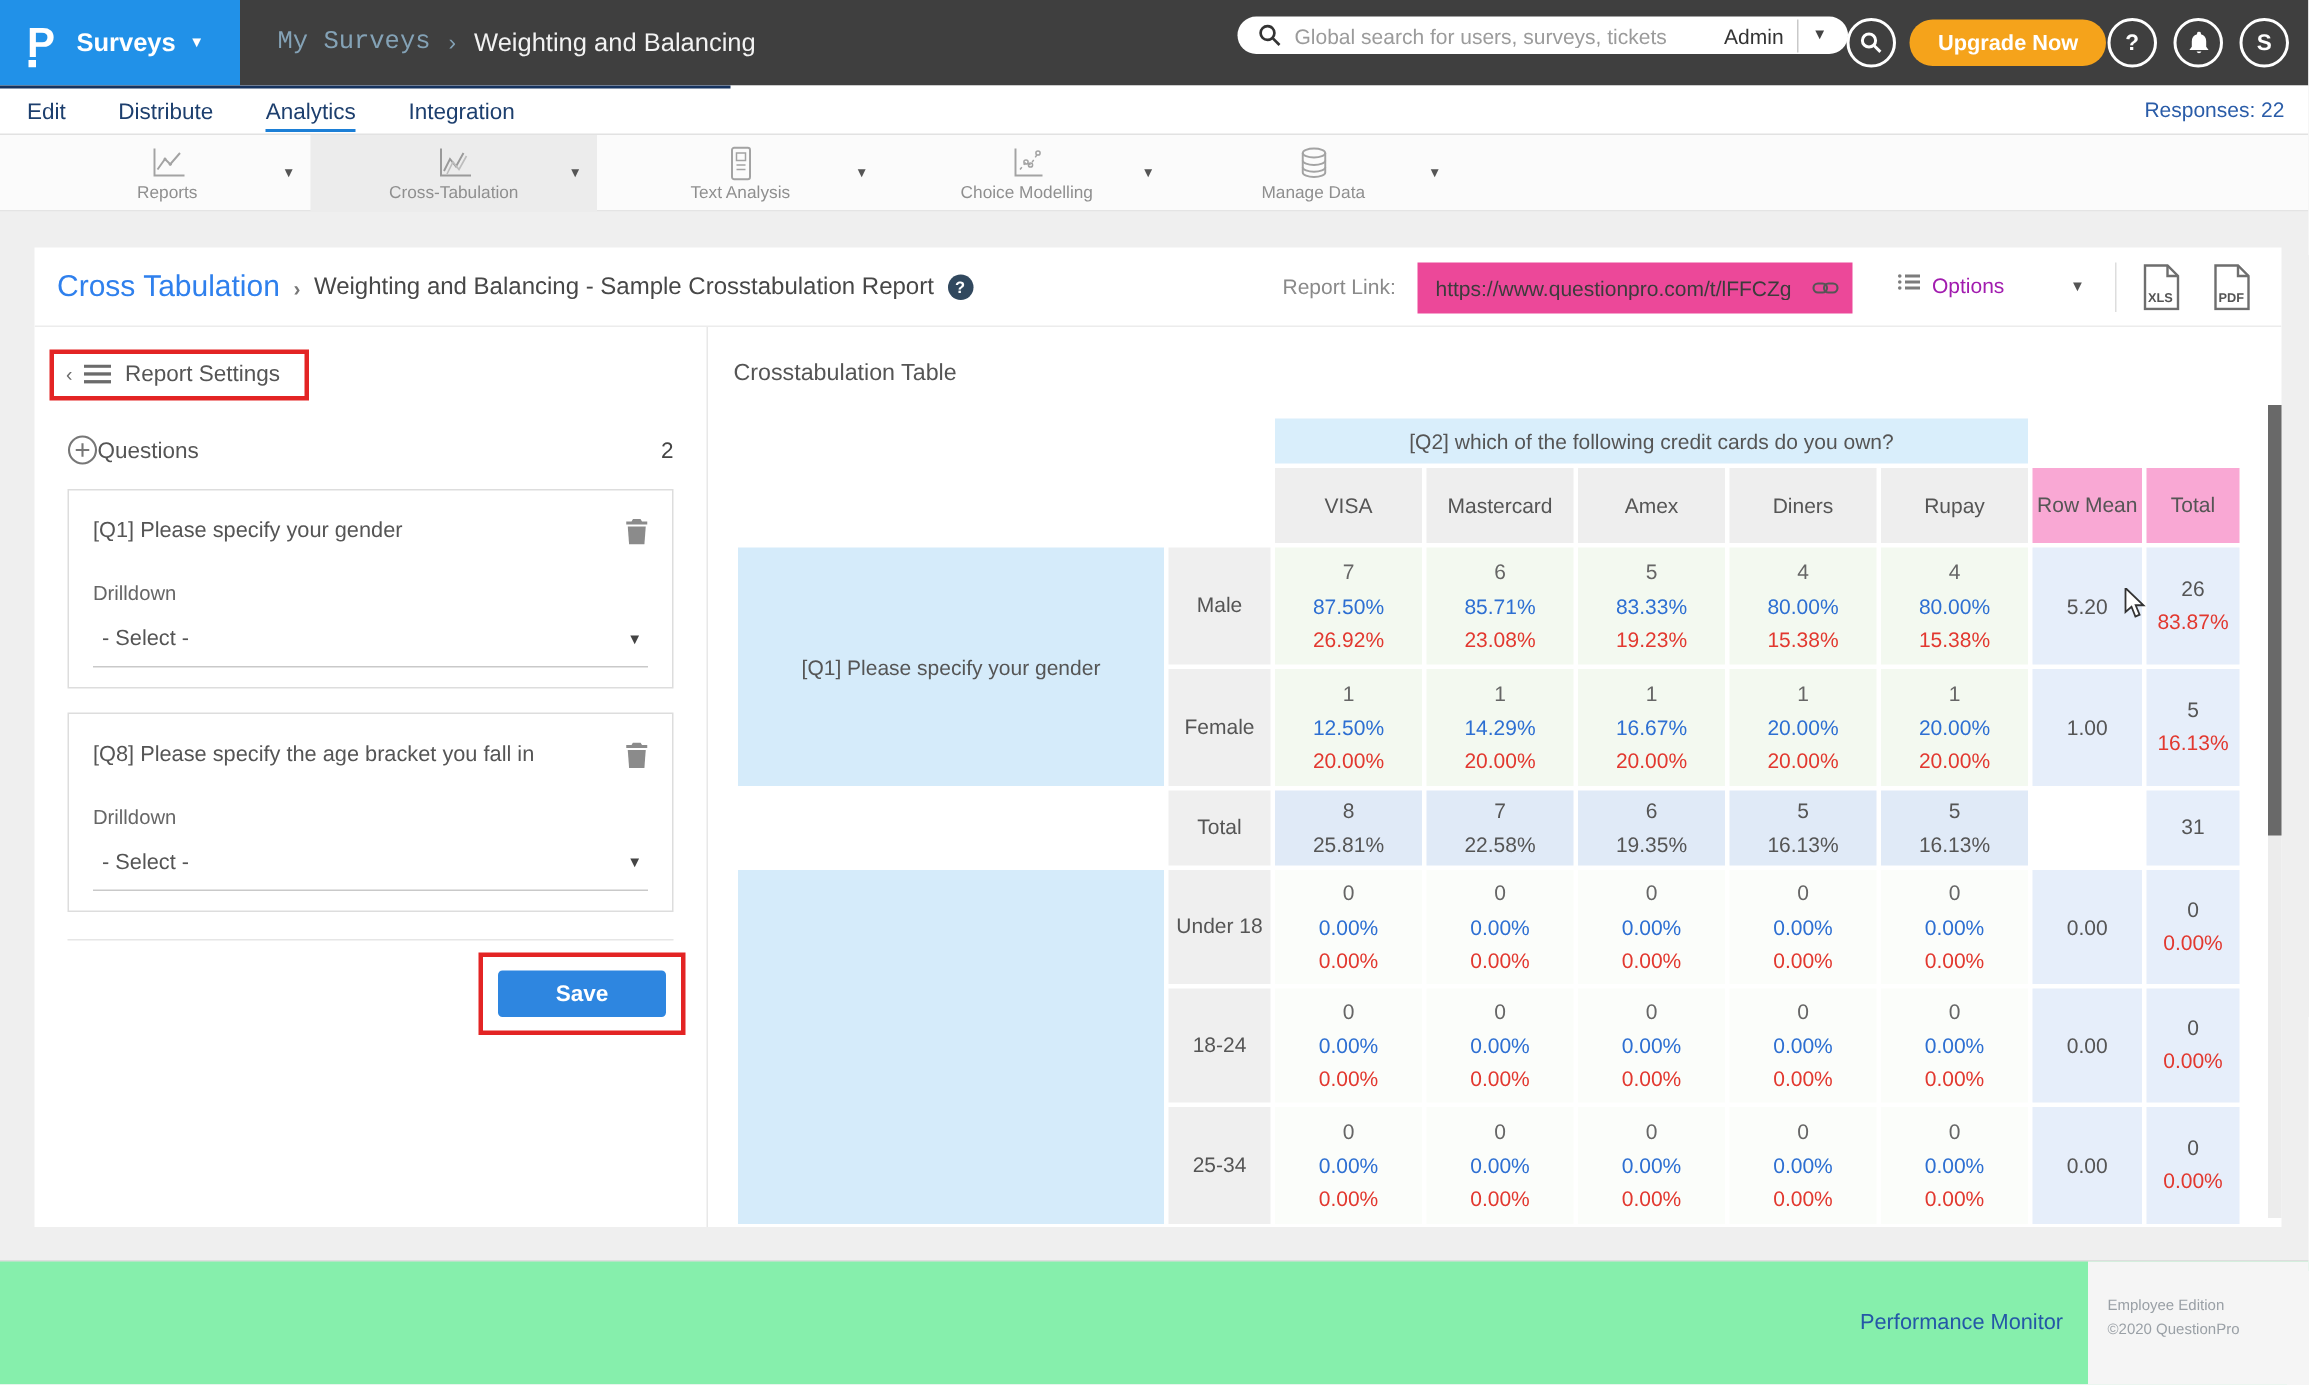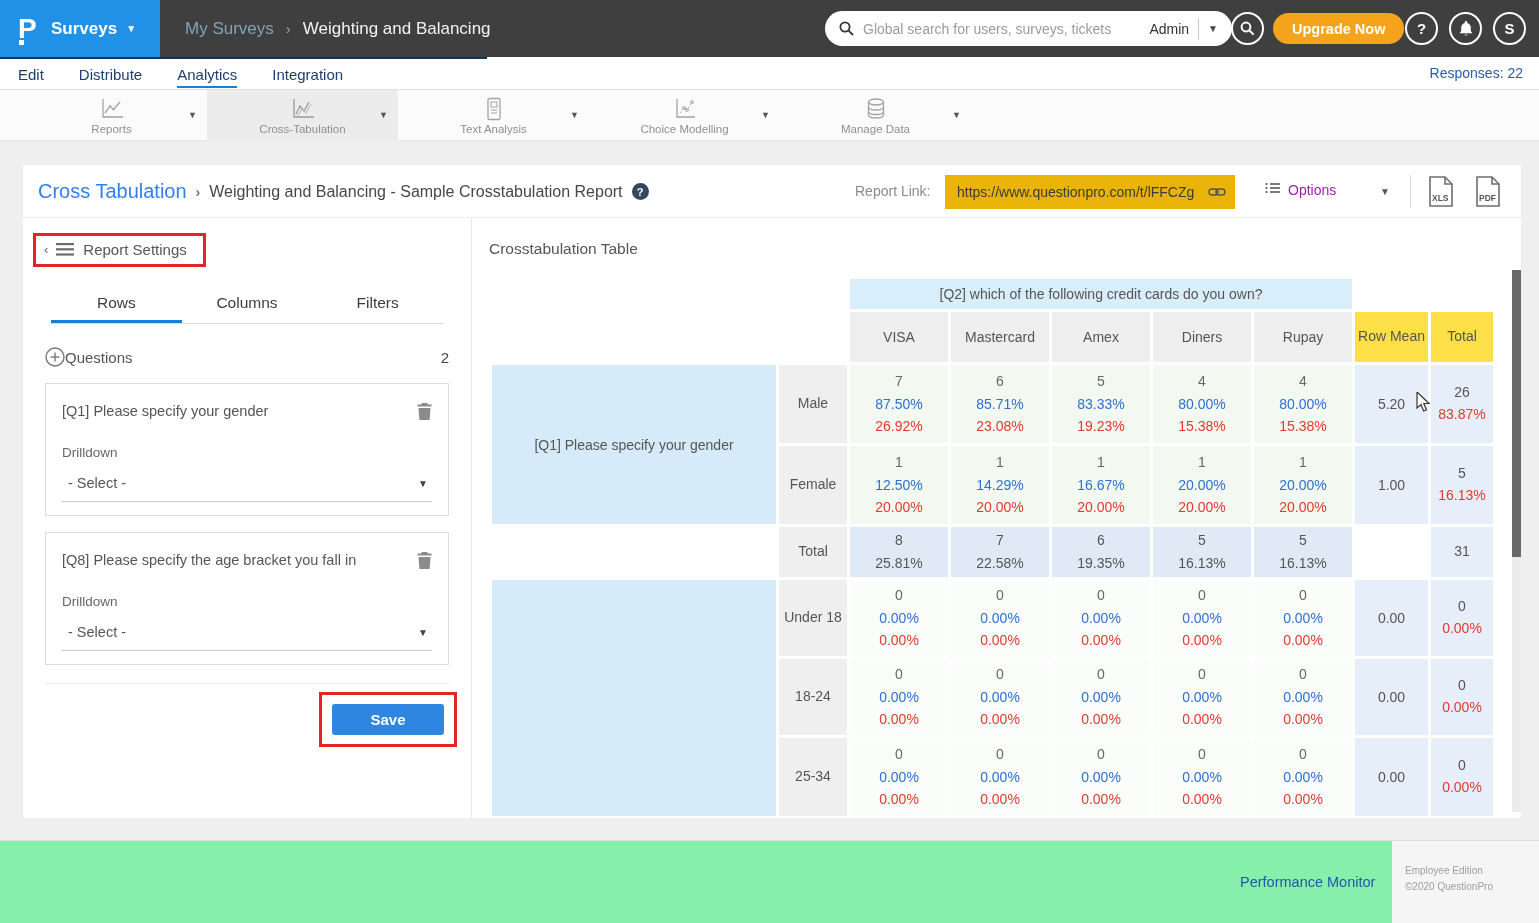--- a/index.html
+++ b/index.html
@@ -7,24 +7,24 @@
   .stage { position:relative; width:1539px; height:923px; overflow:hidden; background:#efefef; }
 
   
   .topbar { position:absolute; top:0; left:0; width:100%; height:57px; background:#3f3f3f; }
   .logo-block { position:absolute; left:0; top:0; width:160px; height:57px; background:#2191e8;
     display:flex; align-items:center; gap:9px; padding-left:16px; cursor:pointer; }
   .logo-glyph { flex:0 0 auto; }
   .prod-label { color:#fff; font-size:17px; font-weight:700; }
   .caret { font-size:10px; color:#fff; }
   .crumb { position:absolute; left:185px; top:0; height:57px; display:flex; align-items:center; gap:12px; }
-  .crumb-parent { color:#84a2b6; font-size:17px; cursor:pointer; }
+  .crumb-parent { color:#84a2b6; font-size:17px; cursor:pointer;font-family:Liberation Mono, monospace; }
   .crumb-sep { color:#84a2b6; font-size:15px; }
   .crumb-cur { color:#f2f2f2; font-size:17px; }
-  .searchpill { position:absolute; left:825px; top:11px; width:407px; height:35px; background:#fff;
+  .searchpill { position:absolute; left:825px; top:11px; width:407px; height:25px; background:#fff;
     border-radius:18px; display:flex; align-items:center; padding:0 14px; gap:9px; }
   .searchpill input { border:none; outline:none; flex:1; font-size:14px; color:#333;
     font-family:"Liberation Sans", sans-serif; }
   .searchpill input::placeholder { color:#9b9b9b; }
   .scope { color:#333; font-size:14px; }
   .pill-div { width:1px; height:22px; background:#c9c9c9; }
   .caret-dark { color:#444; font-size:10px; }
   .circle { position:absolute; top:12px; width:33px; height:33px; border:2px solid #fff; border-radius:50%;
     background:transparent; color:#fff; display:flex; align-items:center; justify-content:center;
     font-size:15px; font-weight:700; cursor:pointer; }
@@ -53,21 +53,21 @@
   
   .card { position:absolute; left:23px; top:165px; width:1498px; height:653px; background:#fff; overflow:hidden; }
   .rpt-hdr { position:absolute; top:0; left:0; width:100%; height:53px; border-bottom:1px solid #ececec; }
   .rpt-crumb { position:absolute; left:15px; top:0; height:53px; display:flex; align-items:center; gap:9px; }
   .rpt-link { color:#2f80ed; font-size:20px; cursor:pointer; }
   .rpt-sep { color:#777; font-size:14px; font-weight:700; }
   .rpt-title { color:#474747; font-size:16px; }
   .helpdot { width:17px; height:17px; border-radius:50%; background:#31485e; color:#fff; font-size:11px;
     font-weight:700; display:flex; align-items:center; justify-content:center; cursor:pointer; }
   .rl-label { position:absolute; left:832px; top:18px; color:#8a8a8a; font-size:14px; }
-  .rl-box { position:absolute; left:922px; top:10px; width:290px; height:34px; background:#eab308;
+  .rl-box { position:absolute; left:922px; top:10px; width:290px; height:34px; background:#ec4899;
     display:flex; align-items:center; padding:0 9px 0 12px; gap:8px; }
   .rl-url { flex:1; font-size:14px; color:#3c3c3c; white-space:nowrap; overflow:hidden; }
   .opt-group { position:absolute; left:1242px; top:17px; display:flex; align-items:flex-start; gap:8px;
     color:#a21caf; font-size:14px; cursor:pointer; }
   .opt-caret { position:absolute; left:1357px; top:21px; color:#555; font-size:10px; cursor:pointer; }
   .rpt-vdiv { position:absolute; left:1387px; top:10px; width:1px; height:33px; background:#ddd; }
   .fileicon { position:absolute; top:11px; width:26px; height:31px; cursor:pointer; }
 
   
   .settings { position:absolute; left:0; top:53px; width:449px; height:600px; border-right:1px solid #e8e8e8; }
@@ -95,21 +95,21 @@
     font-size:15px; font-weight:700; cursor:pointer; font-family:"Liberation Sans", sans-serif; }
 
   
   .tablewrap { position:absolute; left:446px; top:53px; width:1052px; height:600px; overflow:hidden; }
   .tbl-title { position:absolute; left:20px; top:22px; color:#555; font-size:15.5px; }
   table.xtab { position:absolute; left:20px; top:58px; border-collapse:separate; border-spacing:3px; }
   .xtab td { text-align:center; vertical-align:middle; font-size:14px; color:#555; }
   .sp { background:transparent; }
   .q2h { background:#d9eefb; color:#4d6a78; font-size:14.5px; }
   .colhead { background:#eeeeee; color:#555; }
-  .rmhead { background:#fde047; color:#555; line-height:1.4; }
+  .rmhead { background:#f9a8d4; color:#555; line-height:1.4; }
   .qcell { background:#d5ebfa; color:#5a7482; }
   .rowlabel { background:#efefef; color:#555; line-height:1.4; }
   .data { background:#f3f9f0; line-height:1.62; font-size:13.5px; }
   .data .cnt { color:#666; display:block; }
   .data .cpc { color:#2d6fd2; display:block; }
   .data .rpc { color:#e2382f; display:block; }
   .data.zero { background:#fbfdfa; }
   .trow { background:#e0eaf7; line-height:1.62; font-size:13.5px; }
   .trow .cnt, .trow .cpc { color:#555; display:block; }
   .rowmean { background:#e6eefa; color:#555; }
@@ -286,25 +286,20 @@
       <div class="rs-annot">
         <span class="rs-back">‹</span>
         <svg width="18" height="13" viewBox="0 0 18 13">
           <rect x="0" y="0" width="18" height="2.2" fill="#6b6b6b"></rect>
           <rect x="0" y="5.2" width="18" height="2.2" fill="#6b6b6b"></rect>
           <rect x="0" y="10.4" width="18" height="2.2" fill="#6b6b6b"></rect>
         </svg>
         <span class="rs-label">Report Settings</span>
       </div>
 
-      <div class="tabs">
-        <span class="tab active">Rows</span>
-        <span class="tab">Columns</span>
-        <span class="tab">Filters</span>
-      </div>
 
       <div class="questions-row">
         <svg width="20" height="20" viewBox="0 0 20 20">
           <circle cx="10" cy="10" r="9" fill="none" stroke="#777" stroke-width="1.4"></circle>
           <line x1="10" y1="5.5" x2="10" y2="14.5" stroke="#777" stroke-width="1.4"></line>
           <line x1="5.5" y1="10" x2="14.5" y2="10" stroke="#777" stroke-width="1.4"></line>
         </svg>
         <span class="q-label">Questions</span>
         <span class="q-count">2</span>
       </div>

